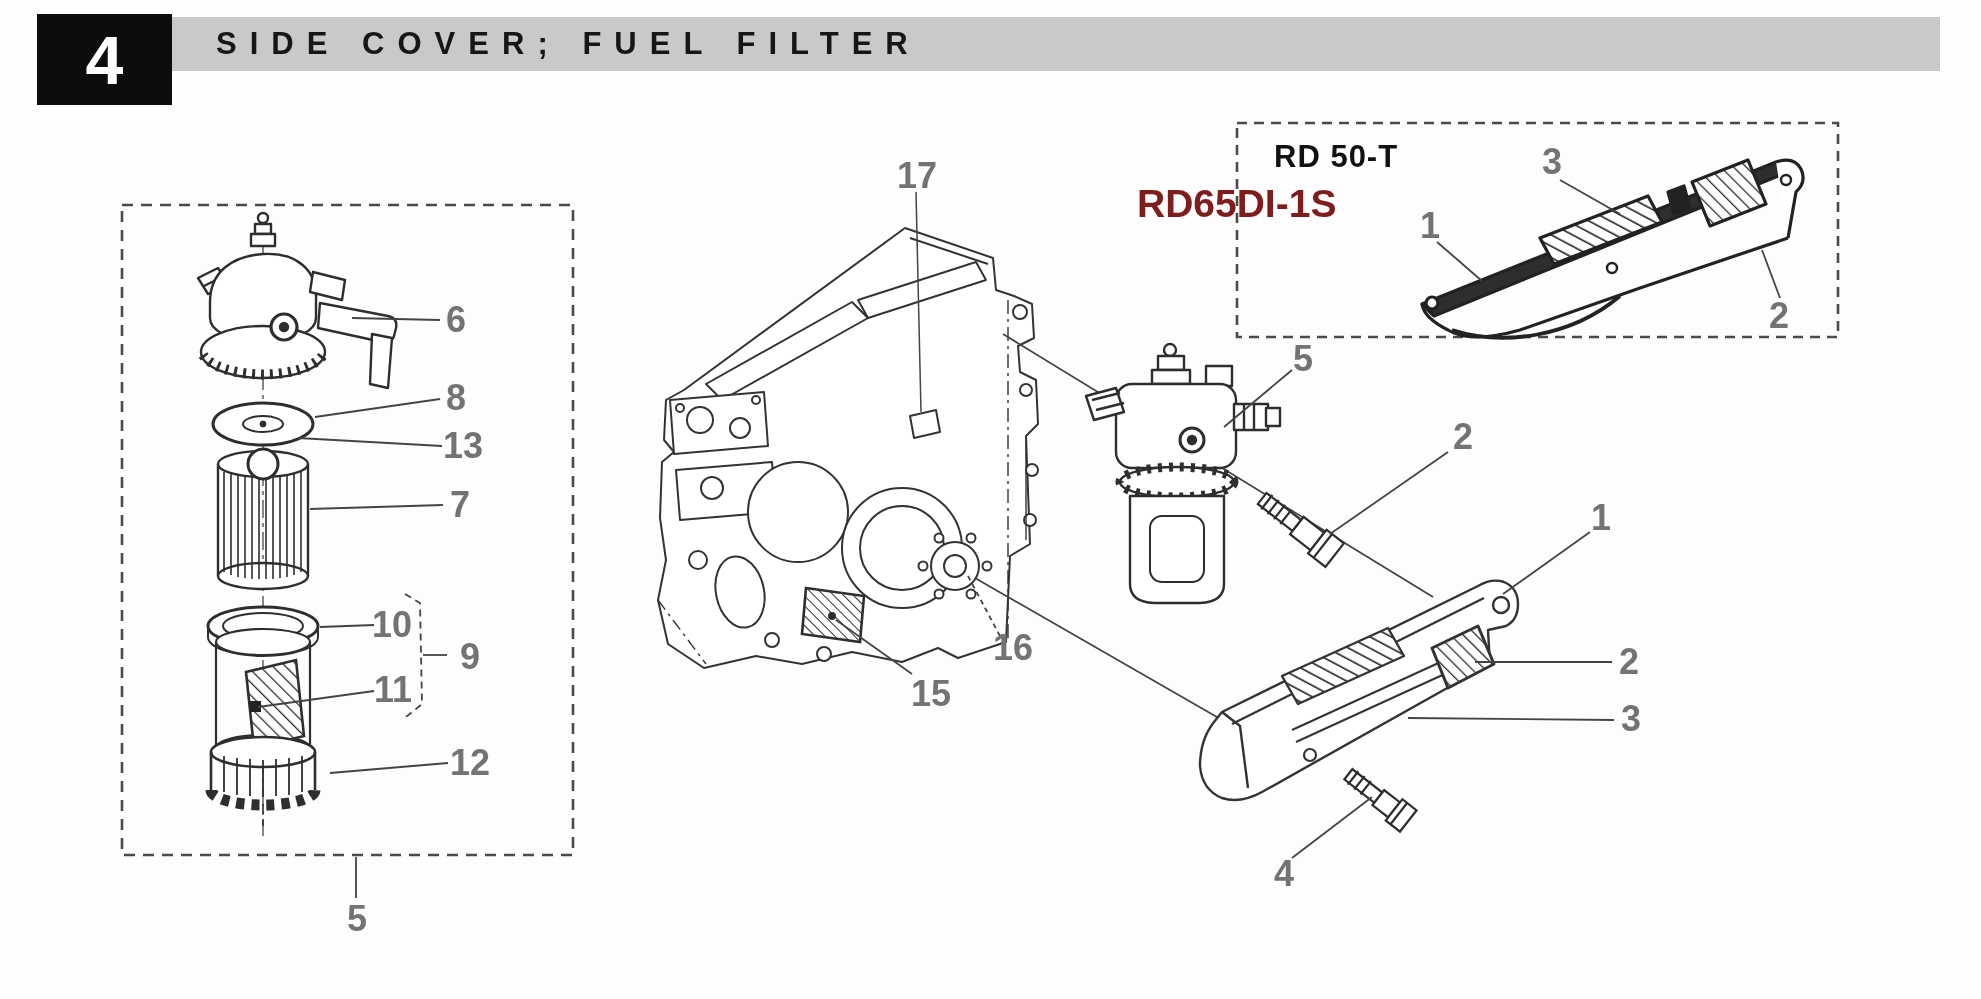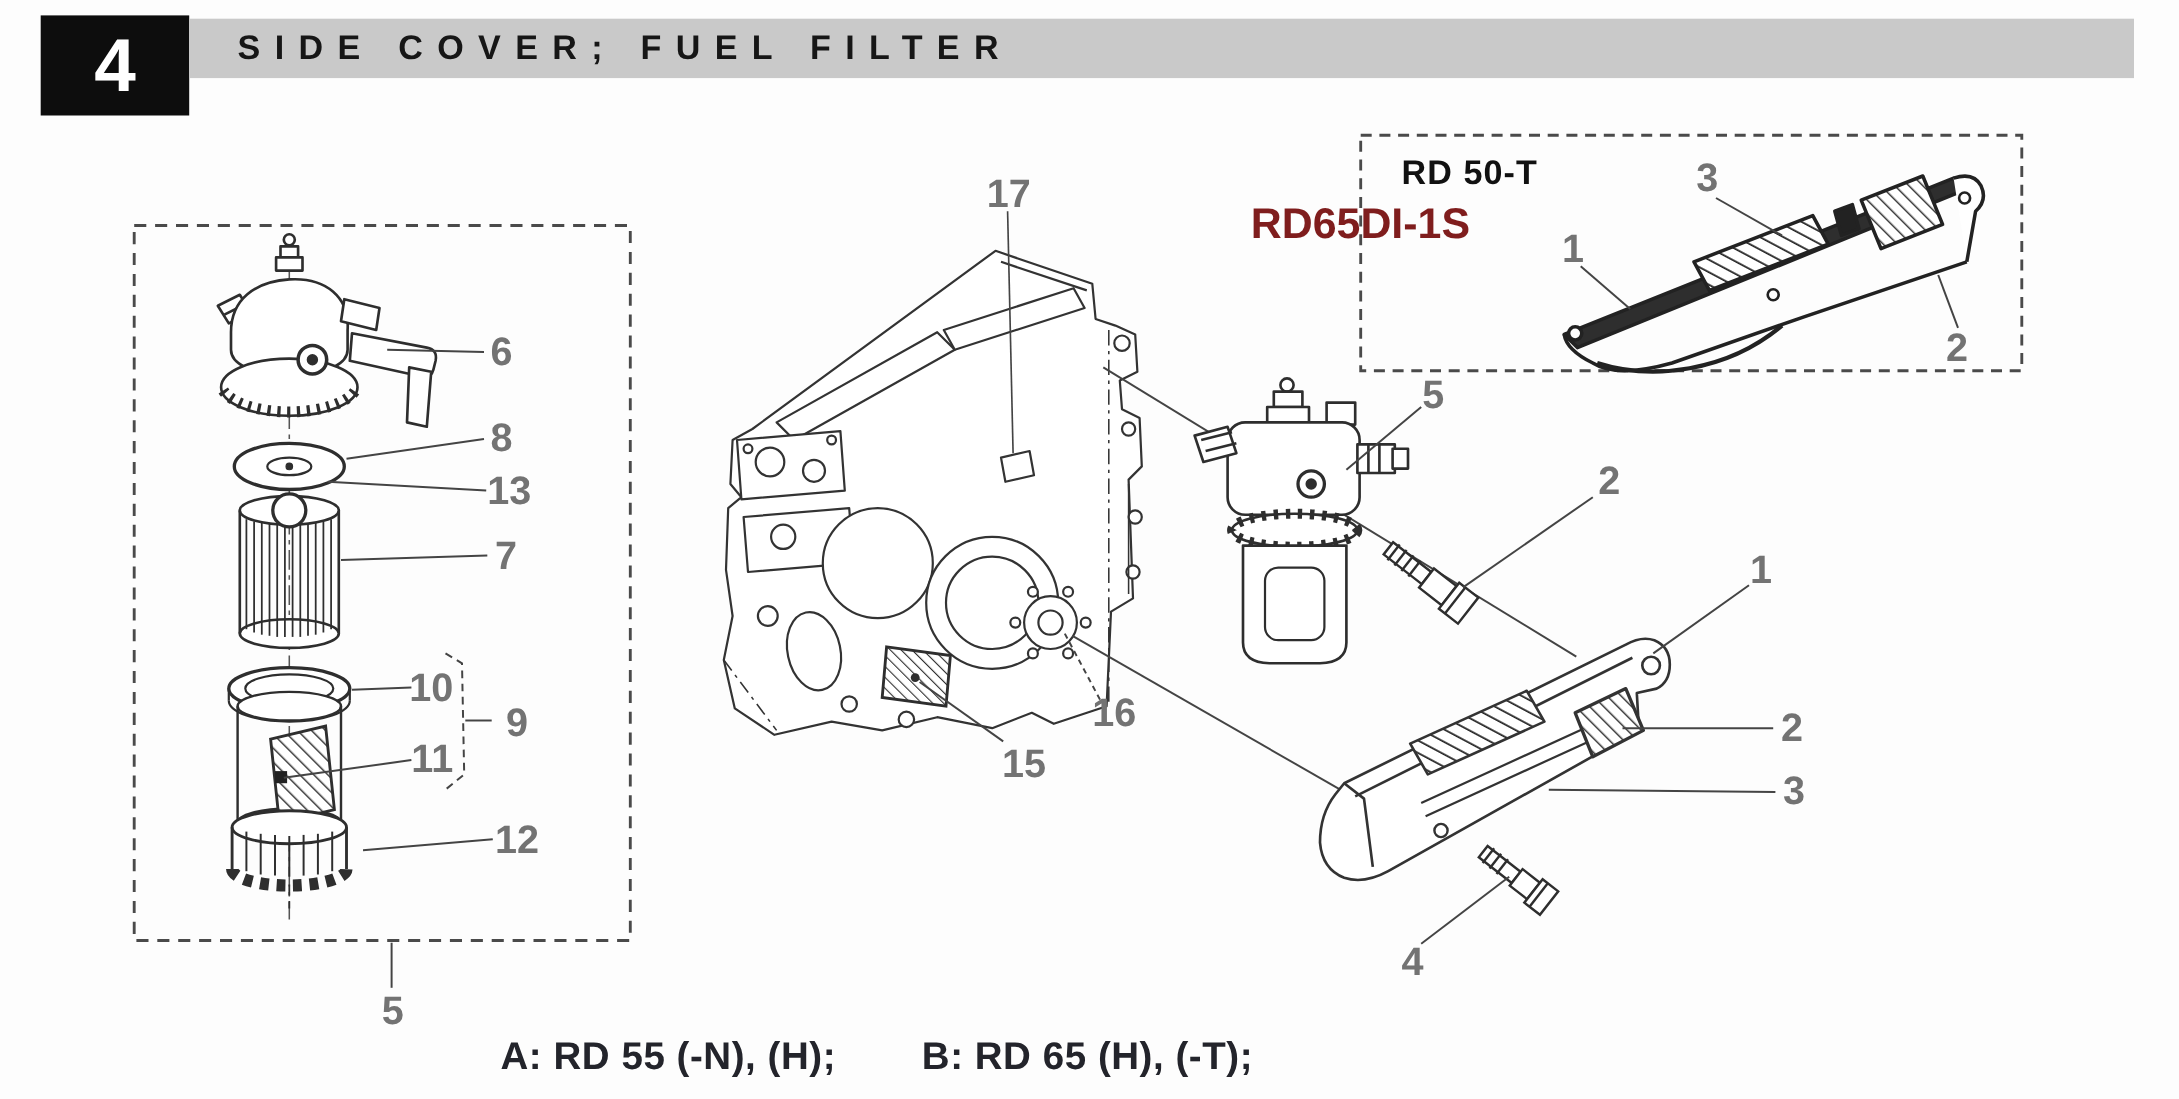--- a/index.html
+++ b/index.html
@@ -314,16 +314,14 @@
   <div class="callout" style="left:1463px;top:437px">2</div>
 
   <div class="callout" style="left:1601px;top:518px">1</div>
   <div class="callout" style="left:1629px;top:662px">2</div>
   <div class="callout" style="left:1631px;top:719px">3</div>
   <div class="callout" style="left:1284px;top:874px">4</div>
 
   <div class="inset-title">RD 50-T</div>
   <div class="model-label">RD65DI-1S</div>
 
-  <span class="variant-note variant-a">A: RD 55 (-N), (H);</span>
-  <span class="variant-note variant-b">B: RD 65 (H), (-T);</span>
 
 </div>
 
 </body></html>

